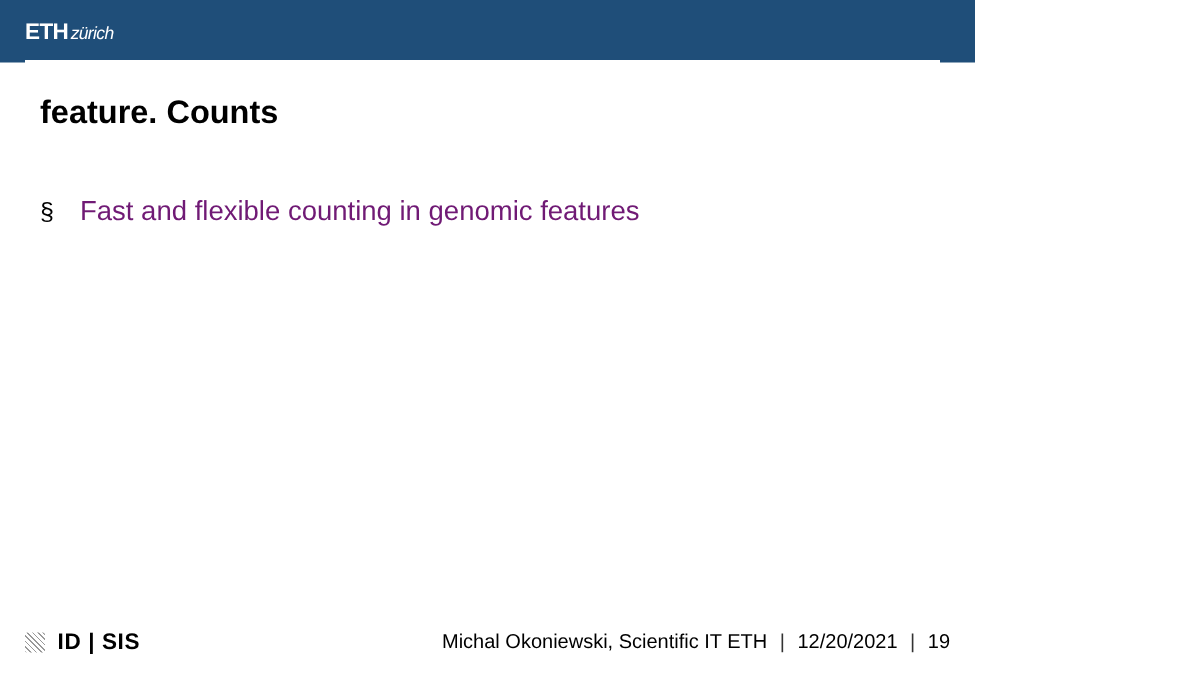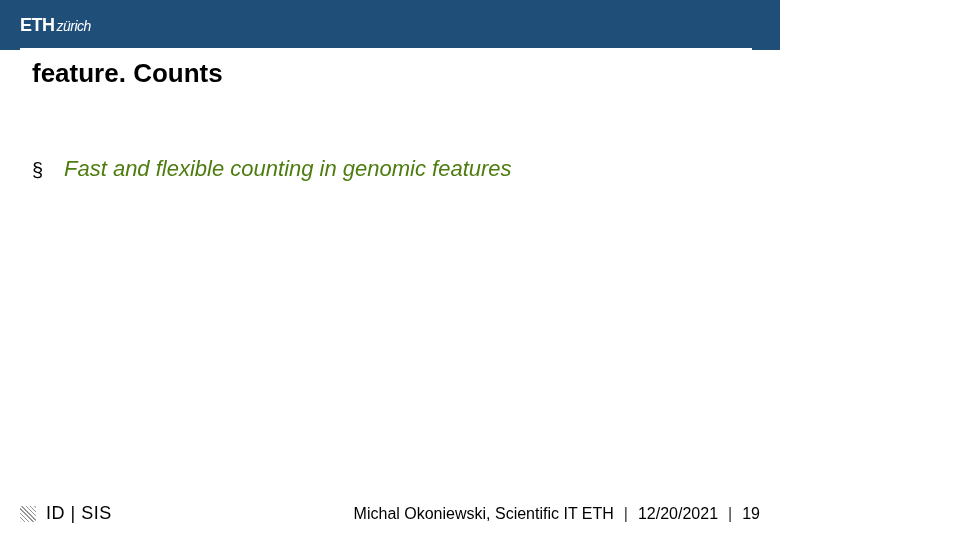--- a/index.html
+++ b/index.html
@@ -1,31 +1,31 @@
 <!DOCTYPE html>
 <html><head>
 <meta charset="utf-8">
 <style>
   * { margin: 0; padding: 0; box-sizing: border-box; }
   html, body { width: 960px; height: 540px; font-family: Arial, Helvetica, sans-serif; background: #fff; overflow: hidden; }
   .slide { width: 780px; height: 540px; position: relative; background: #fff; }
   .top-band { position: absolute; top: 0; left: 0; right: 0; height: 50px; background: #1f4e79; }
   .eth-logo { position: absolute; top: 15px; left: 20px; color: #fff; font-weight: 700; font-size: 18px; letter-spacing: -0.5px; }
   .eth-logo .thin { font-weight: 400; font-style: italic; font-size: 14px; margin-left: 2px; }
-  .title-box { position: absolute; top: 48px; left: 20px; right: 28px; background: #fff; padding: 10px 12px 10px 12px; }
+  .title-box { position: absolute; top: 48px; left: 20px; right: 28px; background: #fff; padding: 26px 12px 10px 12px; }
   .title-text { font-size: 26px; font-weight: 700; color: #000; }
   .body { position: absolute; top: 155px; left: 32px; right: 32px; }
   .bullet-row { display: flex; align-items: flex-start; gap: 14px; margin-bottom: 40px; }
   .bullet-mark { font-size: 20px; color: #000; line-height: 1.2; width: 18px; text-align: left; padding-top: 3px; }
-  .bullet-text { font-size: 22px; color: #4d7c0f; line-height: 1.25; font-style: italic; }
+  .bullet-text { font-size: 22px; color: #701a75; line-height: 1.25; }
   .code-block { font-family: "Courier New", Courier, monospace; font-size: 18px; color: #000; white-space: pre-wrap; word-break: break-all; line-height: 1.35; }
   .footer { position: absolute; left: 20px; right: 20px; bottom: 16px; display: flex; align-items: center; justify-content: space-between; font-size: 12px; color: #000; }
   .footer-left { display: flex; align-items: center; gap: 10px; }
   .seal { width: 16px; height: 16px; border-radius: 2px; background: repeating-linear-gradient(45deg,#555 0 1px,#fff 1px 3px); opacity: .6; }
-  .idsis { font-size: 18px; font-weight: 400; letter-spacing: .5px; }
+  .idsis { font-size: 18px; font-weight: 700; letter-spacing: .5px; }
   .footer-right { display: flex; align-items: center; gap: 10px; font-size: 16px; }
   .sep { color: #333; }
 </style>
 </head>
 <body>
 
 <div class="slide">
 
   <div class="top-band">
     <div class="eth-logo">

